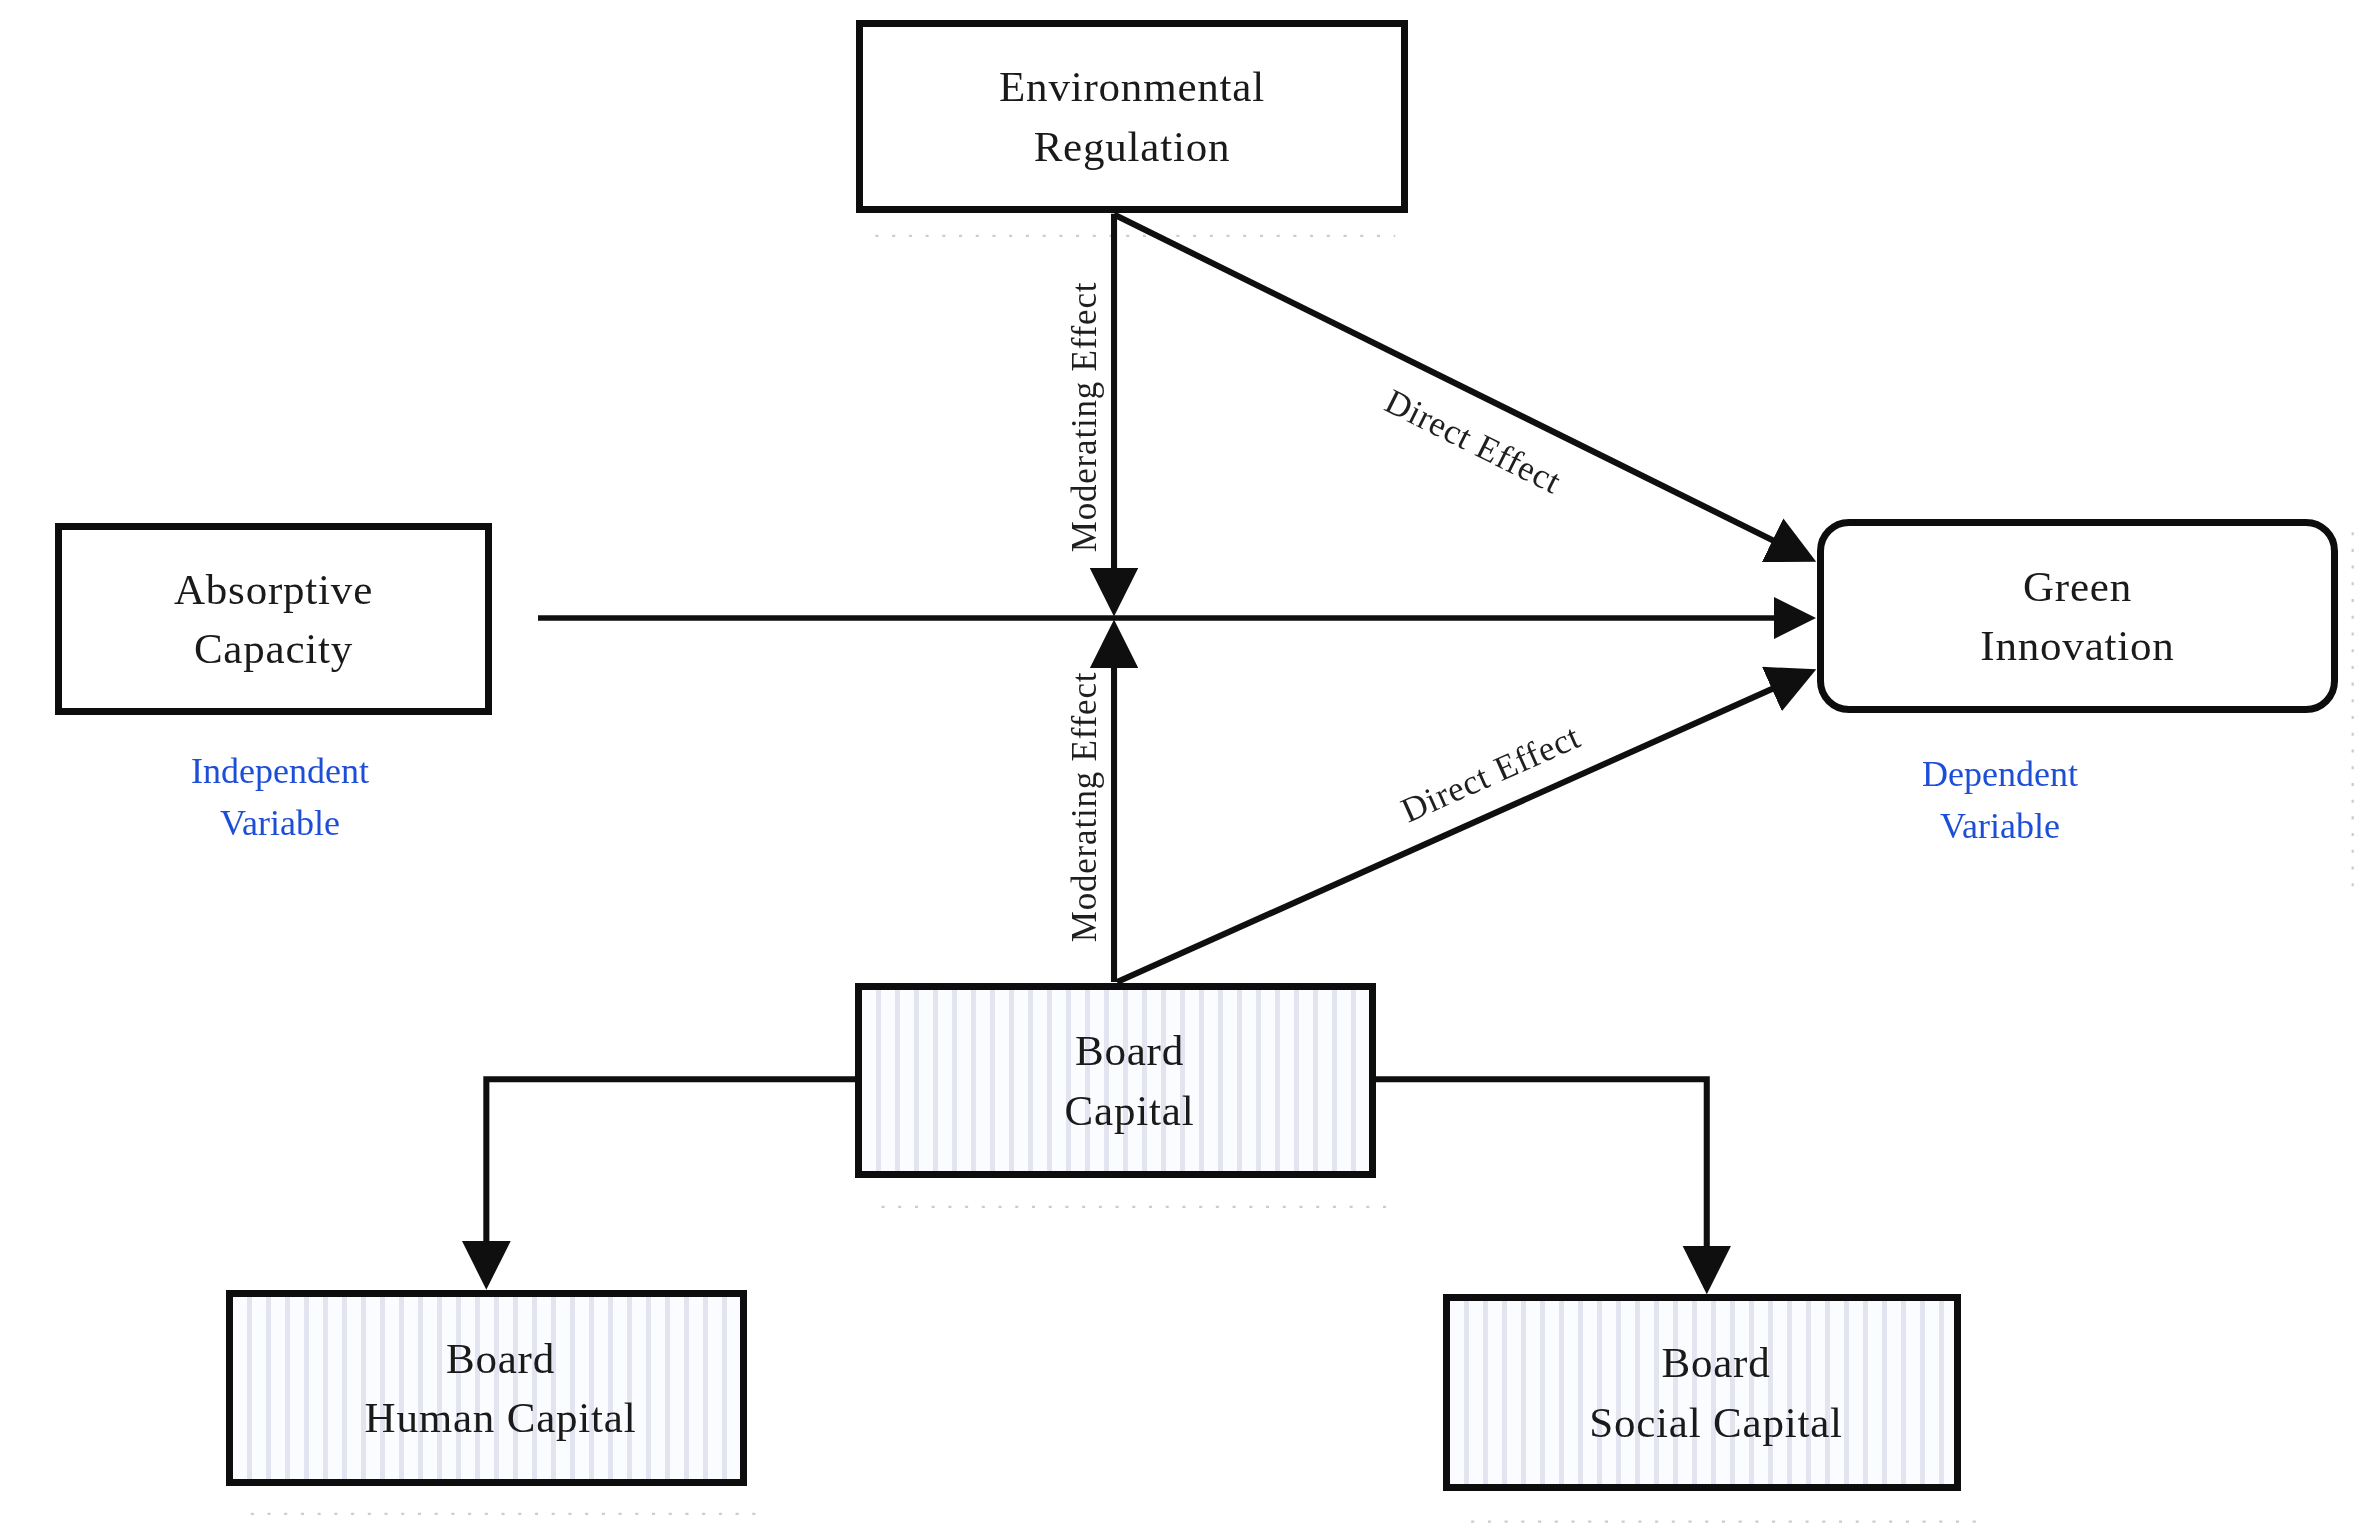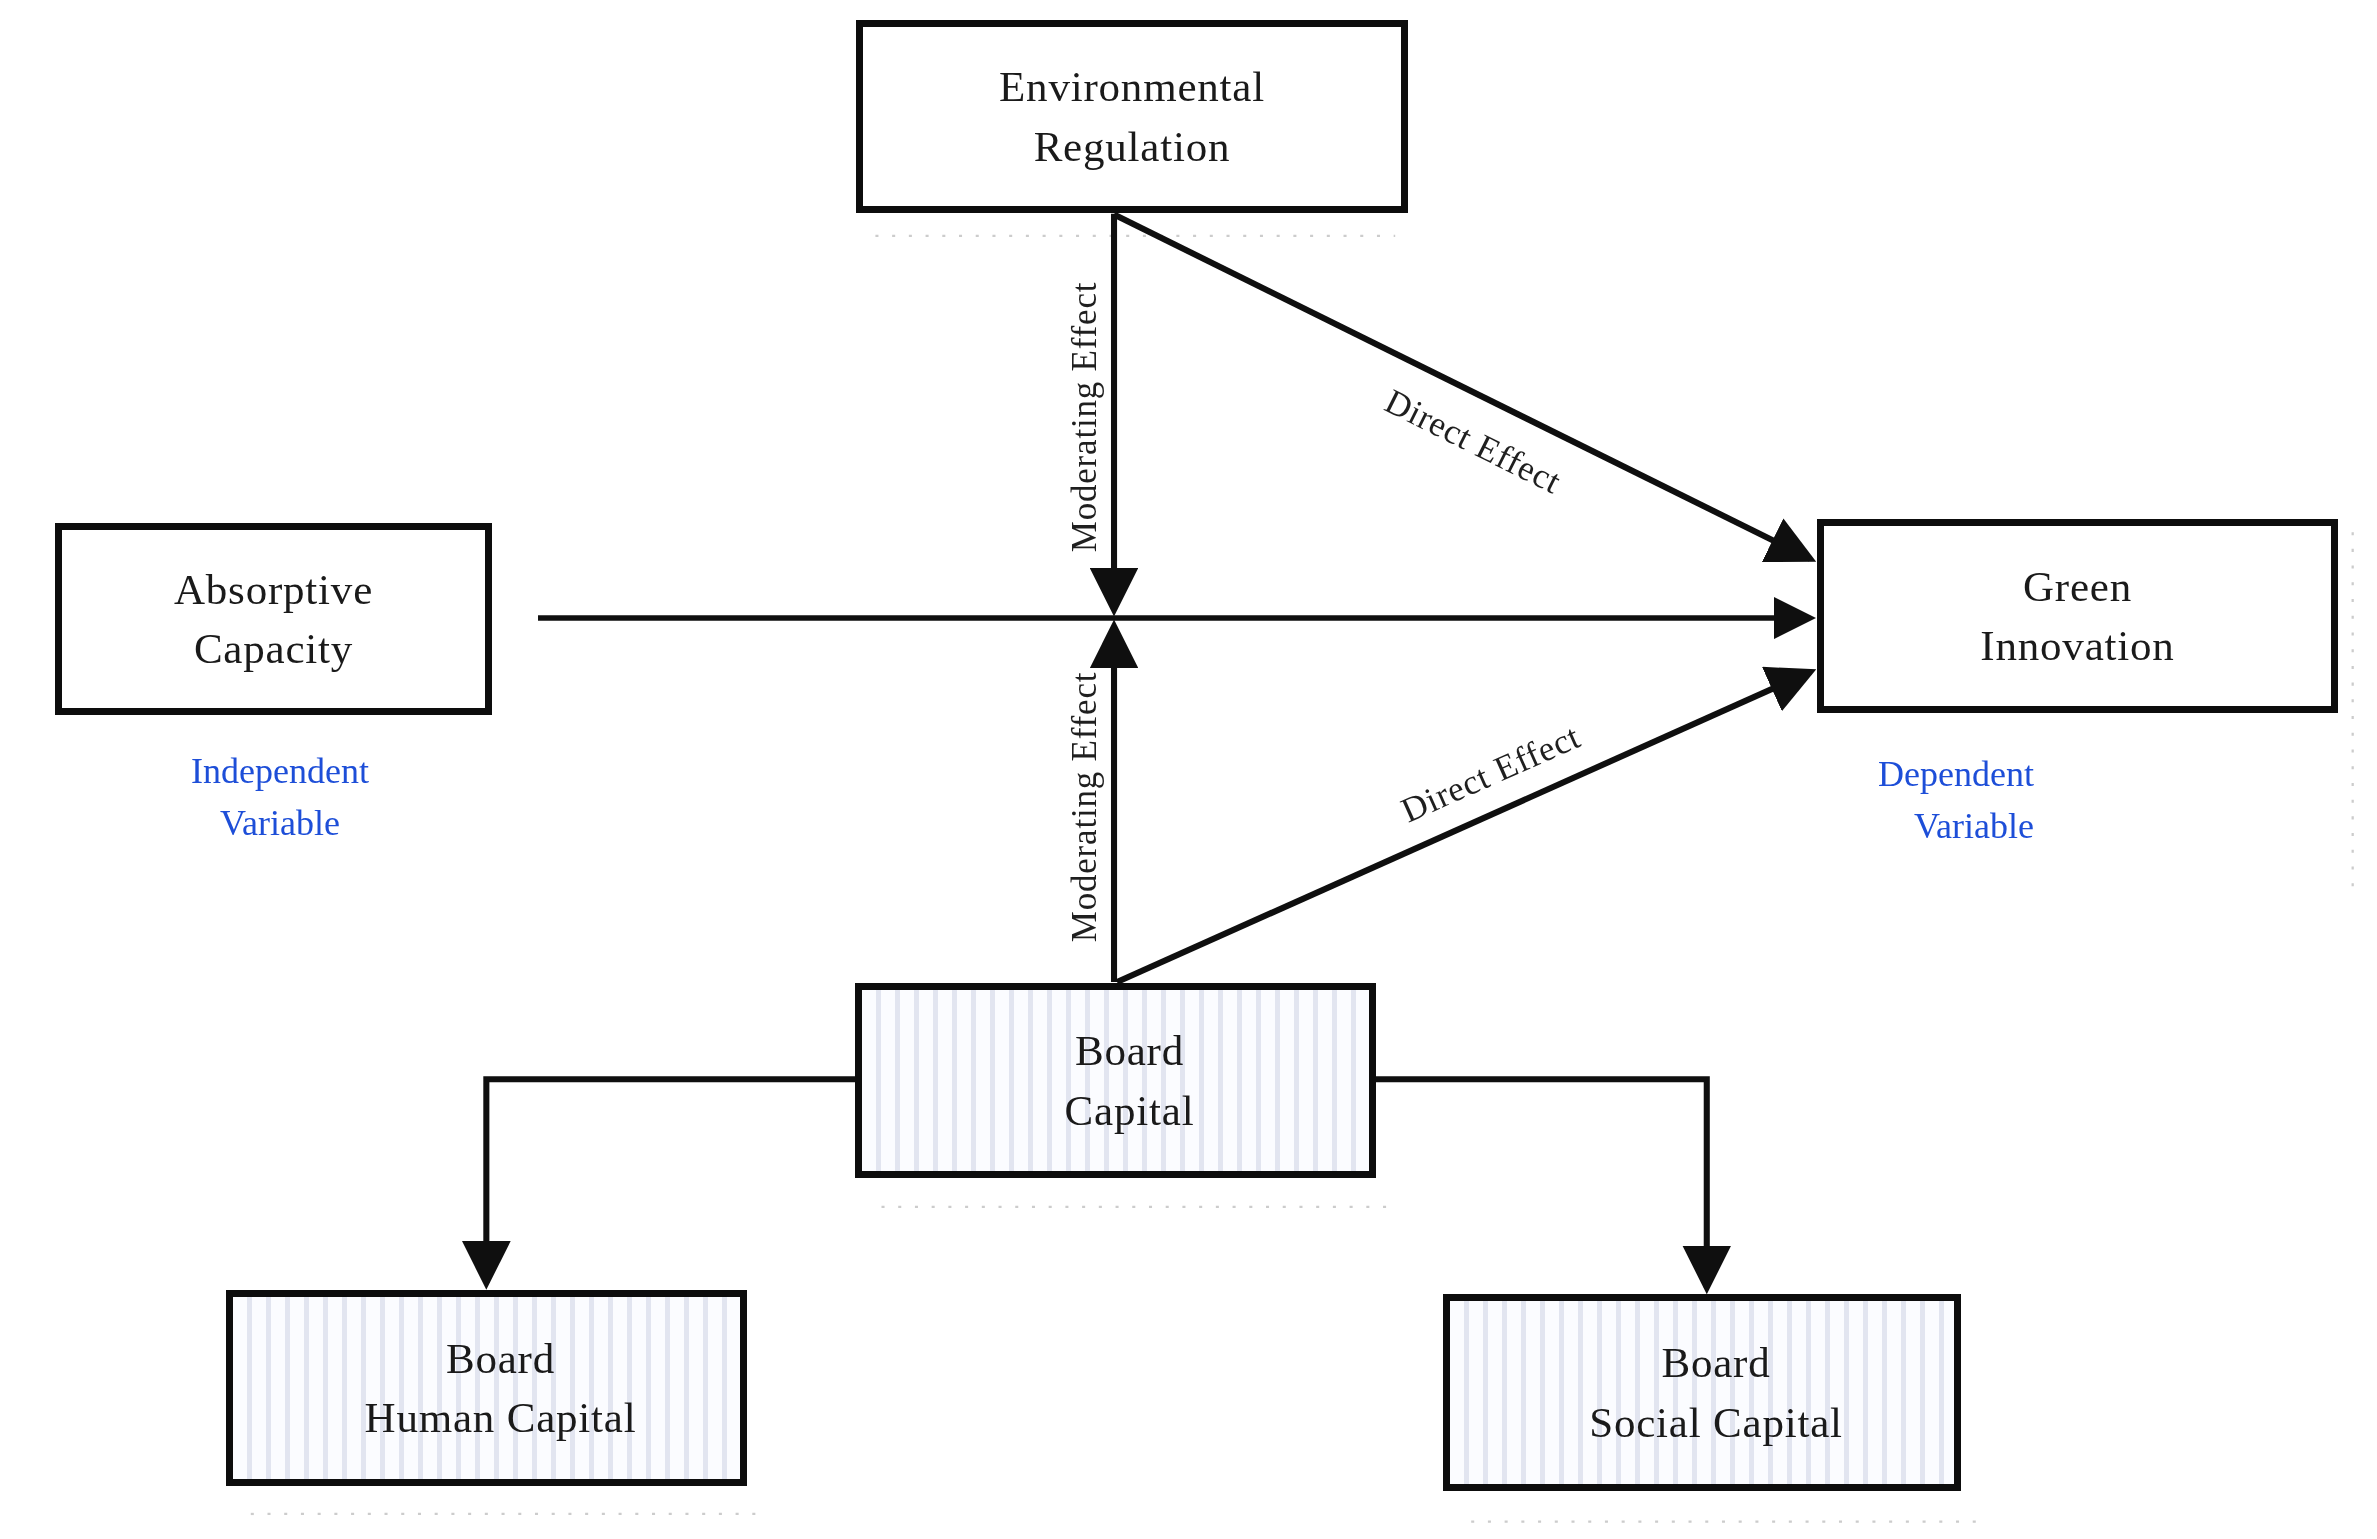--- a/index.html
+++ b/index.html
@@ -97,21 +97,21 @@
   <div class="node" style="left:856px;top:20px;width:552px;height:193px;">
     <span class="lbl">Environmental
 Regulation</span>
   </div>
 
   <div class="node" style="left:21px;top:523px;width:437px;height:192px;margin-left:34px;">
     <span class="lbl">Absorptive
 Capacity</span>
   </div>
 
-  <div class="node" style="left:1817px;top:519px;width:521px;height:194px;">
+  <div class="node" style="left:1817px;top:519px;width:521px;height:194px;border-radius:32px;">
     <span class="lbl">Green
 Innovation</span>
   </div>
 
   <div class="node striped" style="left:855px;top:983px;width:521px;height:195px;">
     <span class="lbl">Board
 Capital</span>
   </div>
 
   <div class="node striped" style="left:226px;top:1290px;width:521px;height:196px;">
@@ -120,21 +120,21 @@
   </div>
 
   <div class="node striped" style="left:1443px;top:1294px;width:518px;height:197px;">
     <span class="lbl">Board
 Social Capital</span>
   </div>
 
   <div class="sublabel" style="left:280px;top:797px;">Independent
 Variable</div>
 
-  <div class="sublabel" style="left:1956px;top:800px;text-align:right;">Dependent
+  <div class="sublabel" style="left:2000px;top:800px;">Dependent
 Variable</div>
 
   <div class="edgelabel vert-top">Moderating Effect</div>
 
   <div class="edgelabel vert-bottom">Moderating Effect</div>
 
   <div class="edgelabel diag-top">Direct Effect</div>
 
   <div class="edgelabel diag-bottom">Direct Effect</div>
 

